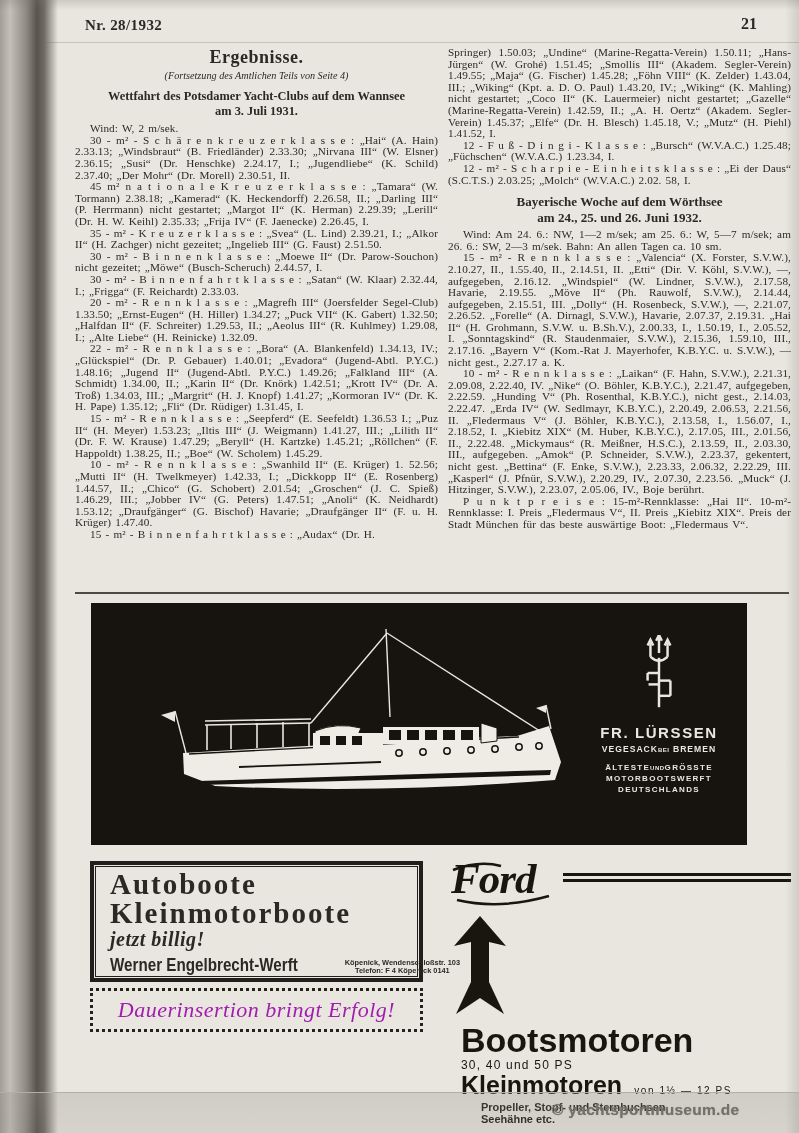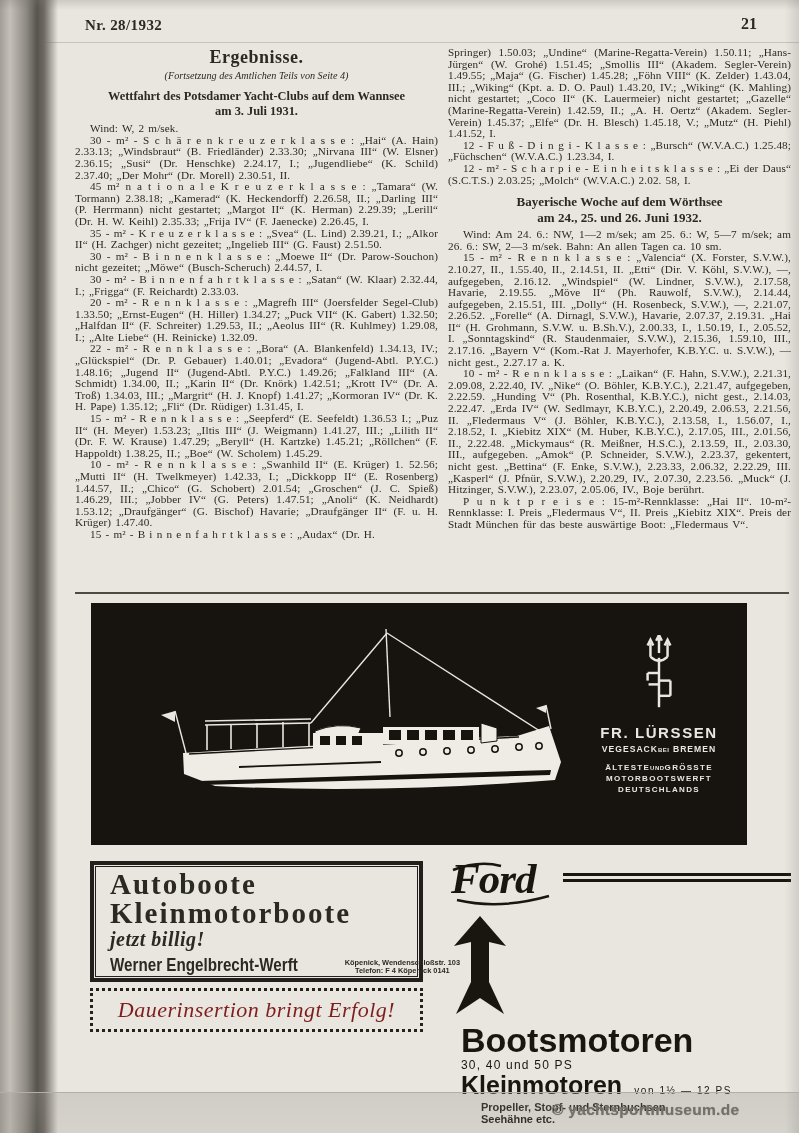--- a/index.html
+++ b/index.html
@@ -56,21 +56,21 @@
   .jetzt{font-size:20px;font-weight:bold;font-style:italic;letter-spacing:.5px;white-space:nowrap;}
   .b-row4{display:flex;justify-content:space-between;align-items:flex-end;margin-top:3px;}
   .werft{font-family:"Liberation Sans",sans-serif;font-size:19px;font-weight:bold;white-space:nowrap;
         transform:scaleX(.8);transform-origin:left bottom;}
   .addr{font-family:"Liberation Sans",sans-serif;font-size:7.4px;font-weight:bold;line-height:8.6px;
         text-align:center;white-space:nowrap;}
 
   
   .ad-dauer{position:absolute;left:90px;top:988px;width:333px;height:44px;box-sizing:border-box;
         border:3px dotted #24221e;display:flex;align-items:center;justify-content:center;}
-  .dauer-text{font-style:italic;font-size:22px;letter-spacing:.5px;white-space:nowrap;color:#7f1d1d;}
+  .dauer-text{font-style:italic;font-size:22px;letter-spacing:.5px;white-space:nowrap;color:#a21caf;}
 
   
   .ad-ford{position:absolute;left:449px;top:856px;width:342px;font-family:"Liberation Sans",sans-serif;color:#18160f;}
   .ford-row1{display:flex;align-items:flex-start;height:52px;}
   .ford-logo{position:relative;width:112px;height:52px;flex:none;}
   .ford-script{position:absolute;left:2px;top:-2px;font-family:"Liberation Serif",serif;font-style:italic;
         font-weight:bold;font-size:43px;letter-spacing:-1px;}
   .ford-swash{position:absolute;left:0;top:0;}
   .double-rule{flex:1;height:9px;border-top:3px solid #18160f;border-bottom:3px solid #18160f;
         box-sizing:border-box;margin-top:17px;margin-left:2px;}

